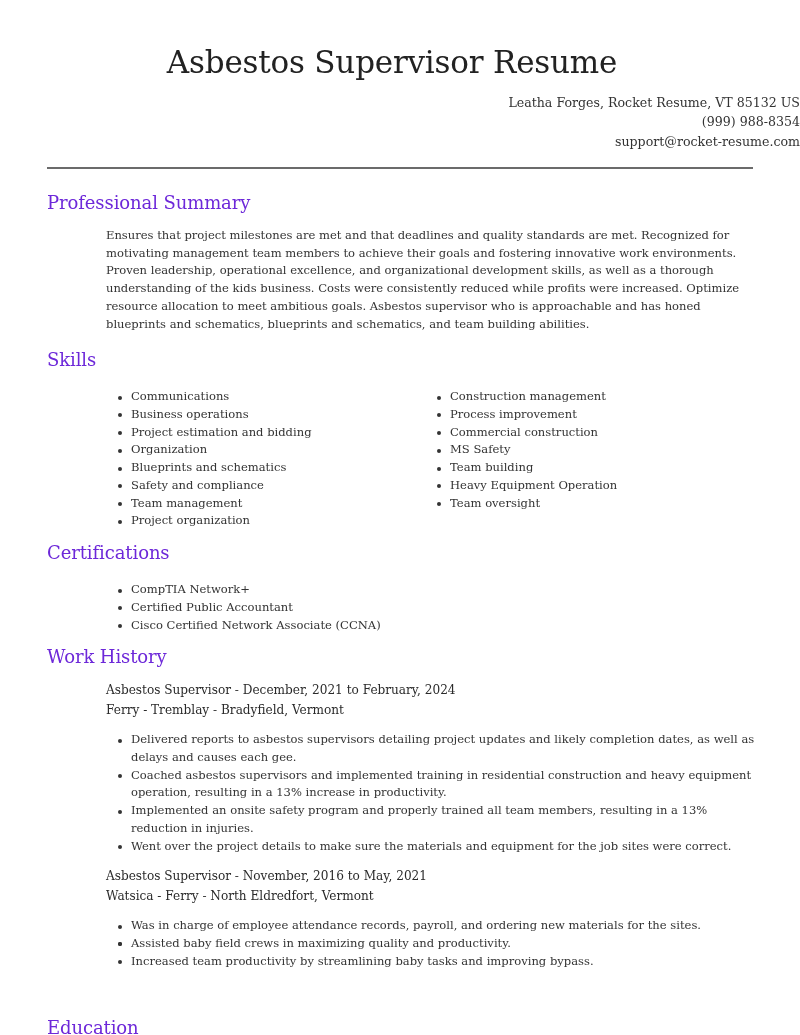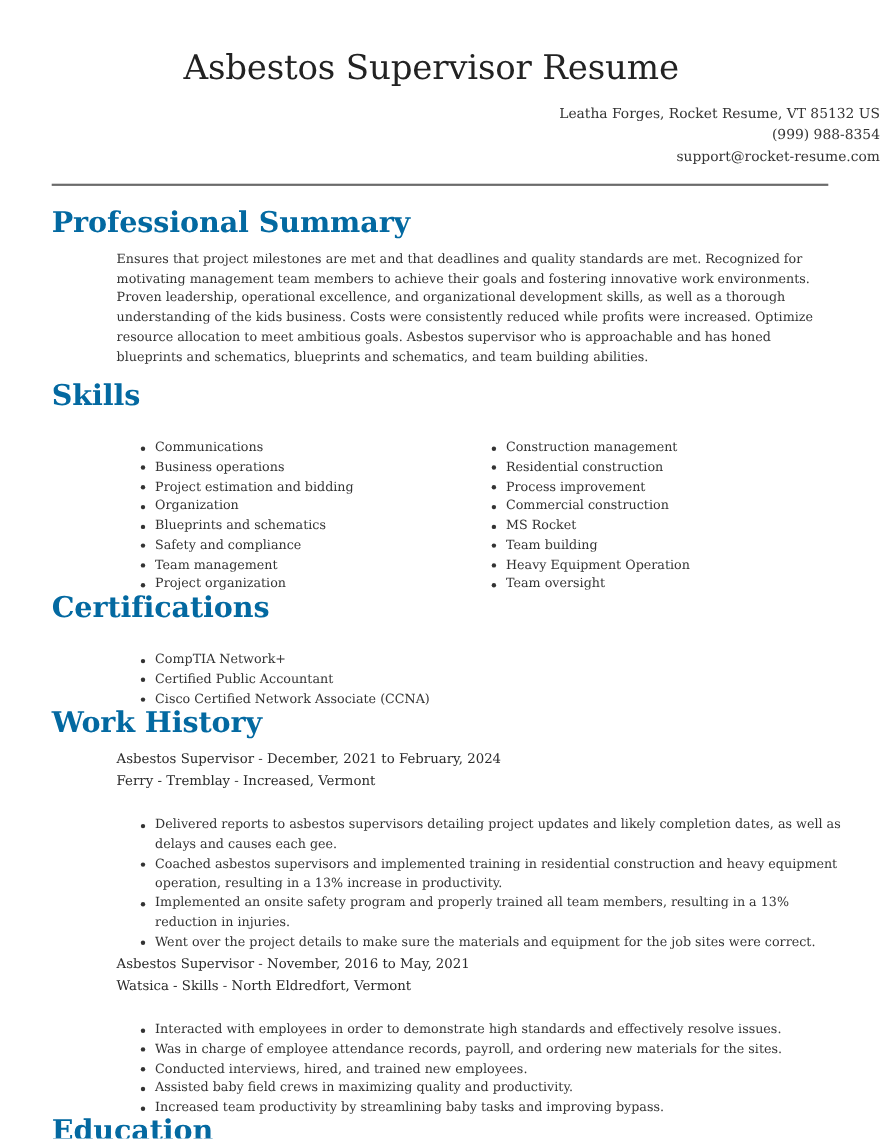--- a/index.html
+++ b/index.html
@@ -50,40 +50,40 @@
     left: 47px;
     top: 167px;
     width: 706px;
     height: 2px;
     background: #6b6b6b;
   }
   .section-heading {
     position: absolute;
     left: 47px;
     margin: 0;
-    font-weight: bold;
-    font-size: 26px;
+    font-weight: normal;
+    font-size: 18px;
     line-height: 30px;
-    color: #0369a1;
+    color: #6d28d9;
     letter-spacing: -0.1px;
     white-space: nowrap;
   }
   .summary {
     position: absolute;
     left: 106px;
     top: 227px;
     width: 650px;
     font-size: 11.55px;
     line-height: 17.7px;
     color: #333333;
     margin: 0;
   }
   ul.bullets {
     list-style: none;
-    margin: 14px;
+    margin: 4px;
     padding: 0;
     position: absolute;
   }
   ul.bullets li {
     position: relative;
     padding-left: 21px;
     font-size: 11.55px;
     line-height: 17.75px;
     color: #333333;
     white-space: nowrap;
@@ -137,60 +137,58 @@
     <li><span class="dot"></span><span>Business operations</span></li>
     <li><span class="dot"></span><span>Project estimation and bidding</span></li>
     <li><span class="dot"></span><span>Organization</span></li>
     <li><span class="dot"></span><span>Blueprints and schematics</span></li>
     <li><span class="dot"></span><span>Safety and compliance</span></li>
     <li><span class="dot"></span><span>Team management</span></li>
     <li><span class="dot"></span><span>Project organization</span></li>
   </ul>
   <ul class="bullets skills-right">
     <li><span class="dot"></span><span>Construction management</span></li>
-    <li><span class="dot"></span><span>Residential construction</span></li>
     <li><span class="dot"></span><span>Process improvement</span></li>
     <li><span class="dot"></span><span>Commercial construction</span></li>
-    <li><span class="dot"></span><span>MS Rocket</span></li>
+    <li><span class="dot"></span><span>MS Safety</span></li>
     <li><span class="dot"></span><span>Team building</span></li>
     <li><span class="dot"></span><span>Heavy Equipment Operation</span></li>
     <li><span class="dot"></span><span>Team oversight</span></li>
   </ul>
 
   <h2 class="section-heading" style="top:538px;">Certifications</h2>
   <ul class="bullets certs">
     <li><span class="dot"></span><span>CompTIA Network+</span></li>
     <li><span class="dot"></span><span>Certified Public Accountant</span></li>
     <li><span class="dot"></span><span>Cisco Certified Network Associate (CCNA)</span></li>
   </ul>
 
   <h2 class="section-heading" style="top:642px;">Work History</h2>
 
   <div class="job-head" style="top:680px;">
     <span>Asbestos Supervisor</span><span class="sep"> - </span><span>December, 2021 to February, 2024</span>
   </div>
   <div class="job-head" style="top:700px;">
-    <span>Ferry - Tremblay</span><span class="sep"> - </span><span>Increased, Vermont</span>
+    <span>Ferry - Tremblay</span><span class="sep"> - </span><span>Bradyfield, Vermont</span>
   </div>
   <ul class="bullets wrap job1-bullets">
     <li><span class="dot"></span><span>Delivered reports to asbestos supervisors detailing project updates and likely completion dates, as well as delays and causes each gee.</span></li>
     <li><span class="dot"></span><span>Coached asbestos supervisors and implemented training in residential construction and heavy equipment operation, resulting in a 13% increase in productivity.</span></li>
     <li><span class="dot"></span><span>Implemented an onsite safety program and properly trained all team members, resulting in a 13% reduction in injuries.</span></li>
     <li><span class="dot"></span><span>Went over the project details to make sure the materials and equipment for the job sites were correct.</span></li>
   </ul>
 
   <div class="job-head" style="top:866px;">
     <span>Asbestos Supervisor</span><span class="sep"> - </span><span>November, 2016 to May, 2021</span>
   </div>
   <div class="job-head" style="top:886px;">
-    <span>Watsica - Skills</span><span class="sep"> - </span><span>North Eldredfort, Vermont</span>
+    <span>Watsica - Ferry</span><span class="sep"> - </span><span>North Eldredfort, Vermont</span>
   </div>
   <ul class="bullets wrap job2-bullets">
-    <li><span class="dot"></span><span>Interacted with employees in order to demonstrate high standards and effectively resolve issues.</span></li>
     <li><span class="dot"></span><span>Was in charge of employee attendance records, payroll, and ordering new materials for the sites.</span></li>
-    <li><span class="dot"></span><span>Conducted interviews, hired, and trained new employees.</span></li>
+    <li><span class="dot"></span></li>
     <li><span class="dot"></span><span>Assisted baby field crews in maximizing quality and productivity.</span></li>
     <li><span class="dot"></span><span>Increased team productivity by streamlining baby tasks and improving bypass.</span></li>
   </ul>
 
   <h2 class="section-heading" style="top:1013px;">Education</h2>
 
 </div>
 
 </body></html>

